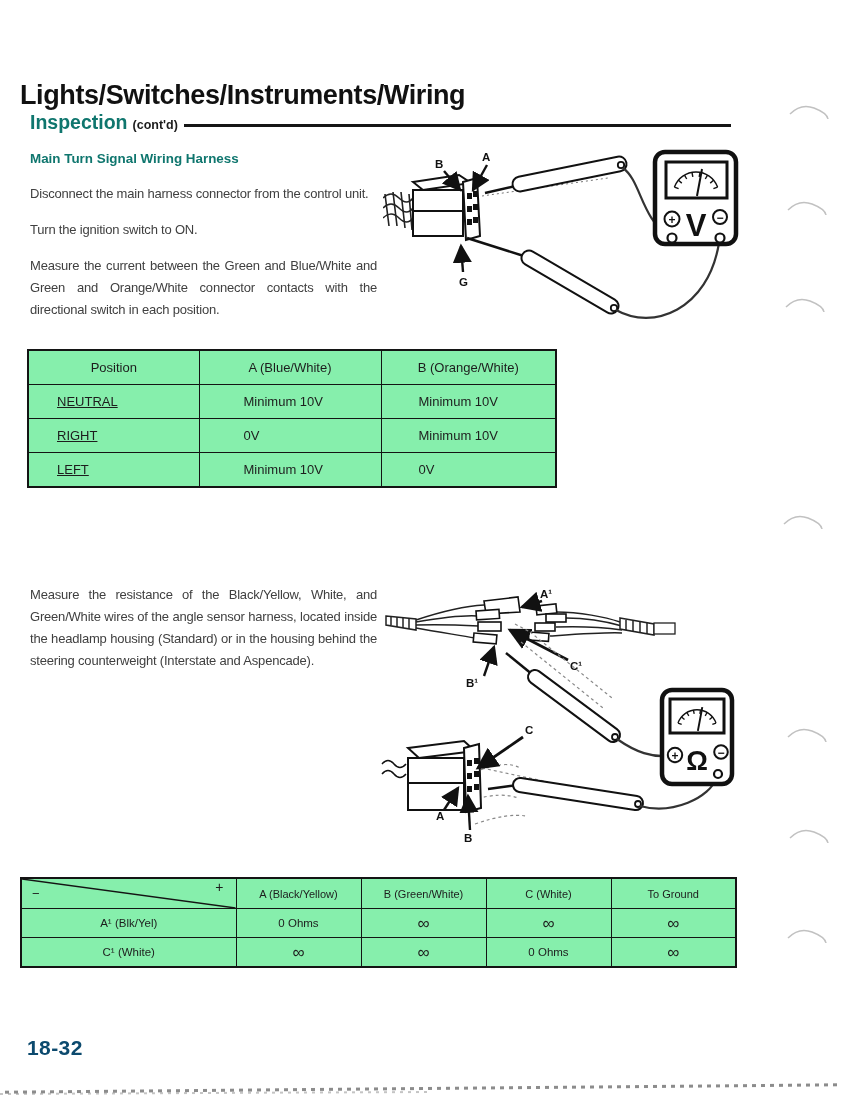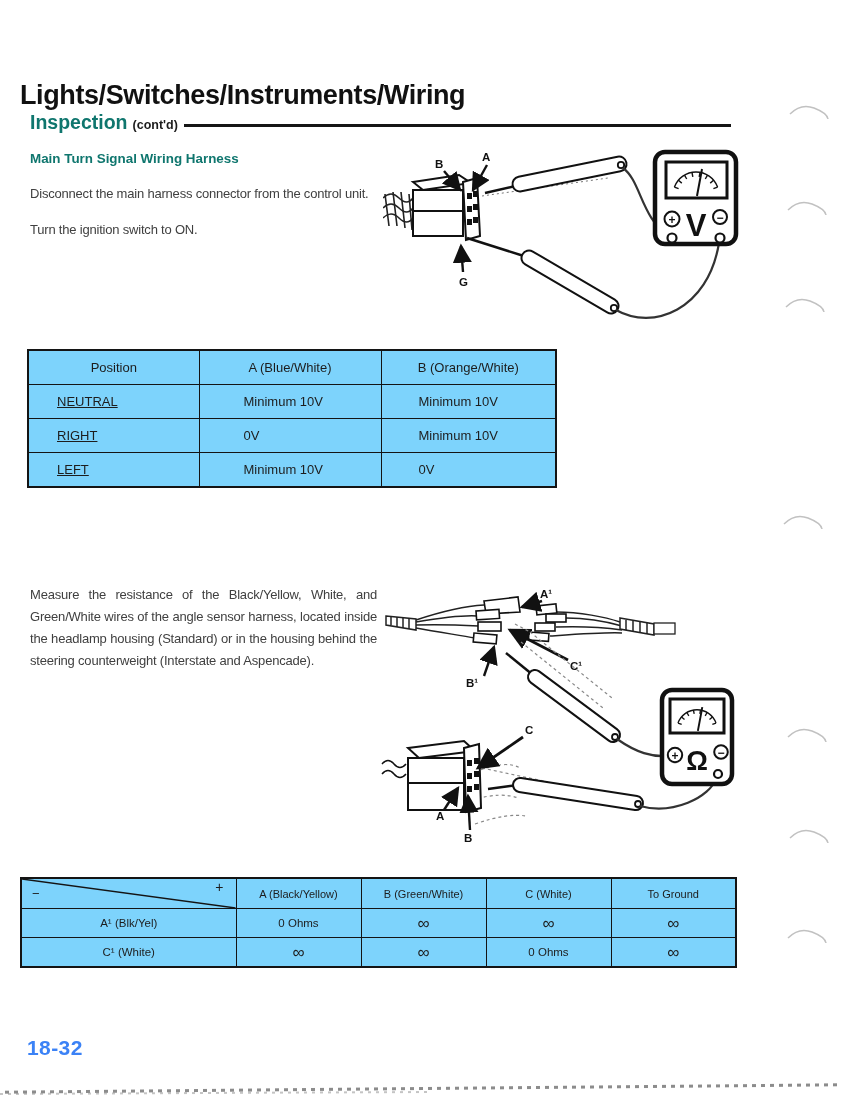--- a/index.html
+++ b/index.html
@@ -22,41 +22,41 @@
   .subtitle .rule{flex:1; height:3.2px; background:#161616; margin-left:6px; margin-top:12px;}
   
   .txt{position:absolute; width:347px; left:30px;}
   .txt h3{font-size:13.4px; font-weight:700; margin:0 0 17px 0; color:#0f766e;}
   .txt p{font-size:13px; line-height:22px; margin:0 0 14px 0; text-align:justify;
          letter-spacing:-0.2px; color:#404040;}
   .txt p:last-child{margin-bottom:0;}
   #sec-turn{top:151px;}
   #sec-angle{top:584px;}
   
-  table{border-collapse:collapse; table-layout:fixed; background:#7dd3fc;}
+  table{border-collapse:collapse; table-layout:fixed; background:#86efac;}
   .tbl{position:absolute;}
   #table-turn{left:27px; top:349px; width:528px; border:2.5px solid #141414;}
   #table-turn td,#table-turn th{border:1.6px solid #141414; font-weight:400; font-size:13px; color:#1d1d1d;}
   #table-turn th{height:31px; text-align:center;}
   #table-turn td{height:31px; text-align:left;}
   #table-turn td.c0{padding-left:28px;text-decoration:underline;}
   #table-turn td.c1{padding-left:44px;}
   #table-turn td.c2{padding-left:37px;}
   #table-angle{left:20px; top:877px; width:715px; border:2px solid #141414;}
   #table-angle td,#table-angle th{border:1.4px solid #141414; font-weight:400; color:#1d1d1d; text-align:center;}
   #table-angle th{height:27px; font-size:11px;}
   #table-angle td{height:26px; font-size:11.5px;}
   #table-angle td.inf{font-size:17px; line-height:1;}
   .corner-cell{position:relative; padding:0;}
   .corner-cell svg{position:absolute; inset:0; width:100%; height:100%;}
   .corner-minus{position:absolute; left:10px; top:7px; font-size:13px;}
   .corner-plus{position:absolute; right:12px; top:0px; font-size:14px;}
   
   .page-number{position:absolute; left:27px; top:1036px; font-size:21px; font-weight:700;
-               letter-spacing:0.4px; color:#3b82f6;}
+               letter-spacing:0.4px; color:#0c4a6e;}
   .edge-line{position:absolute; left:-4px; top:1087px; width:849px; height:3px;
     background:repeating-linear-gradient(90deg,#6f6f6f 0 4px, rgba(0,0,0,0) 4px 9px);
     transform:rotate(-0.5deg); opacity:.8;}
   .edge-line2{position:absolute; left:0px; top:1092px; width:430px; height:2px;
     background:repeating-linear-gradient(90deg,#8a8a8a 0 3px, rgba(0,0,0,0) 3px 8px);
     transform:rotate(-0.25deg); opacity:.5;}
   .curl{position:absolute; opacity:.55;}
   .diagram{position:absolute;}
   svg text{font-family:"Liberation Sans", sans-serif;}
   .lbl{font-size:11.5px; font-weight:700; fill:#111;}
@@ -72,20 +72,21 @@
   <div class="subtitle">
     <span class="sub-main">Inspection</span>
     <span class="sub-suffix">(cont'd)</span>
     <span class="rule"></span>
   </div>
 
   <div class="txt" id="sec-turn">
     <h3>Main Turn Signal Wiring Harness</h3>
     <p>Disconnect the main harness connector from the control unit.</p>
     <p>Turn the ignition switch to ON.</p>
+    <p>Measure the current between the Green and Blue/White and Green and Orange/White connector contacts with the directional switch in each position.</p>
   </div>
 
   <svg class="diagram" style="left:383px; top:138px;" width="360" height="200" viewBox="0 0 360 200">
     <defs>
       <marker id="ar1" markerWidth="9" markerHeight="8" refX="7" refY="4" orient="auto">
         <path d="M0,0 L8,4 L0,8 Z" fill="#111"></path>
       </marker>
     </defs>
 
     <g stroke="#222" fill="none" stroke-width="1.6">

